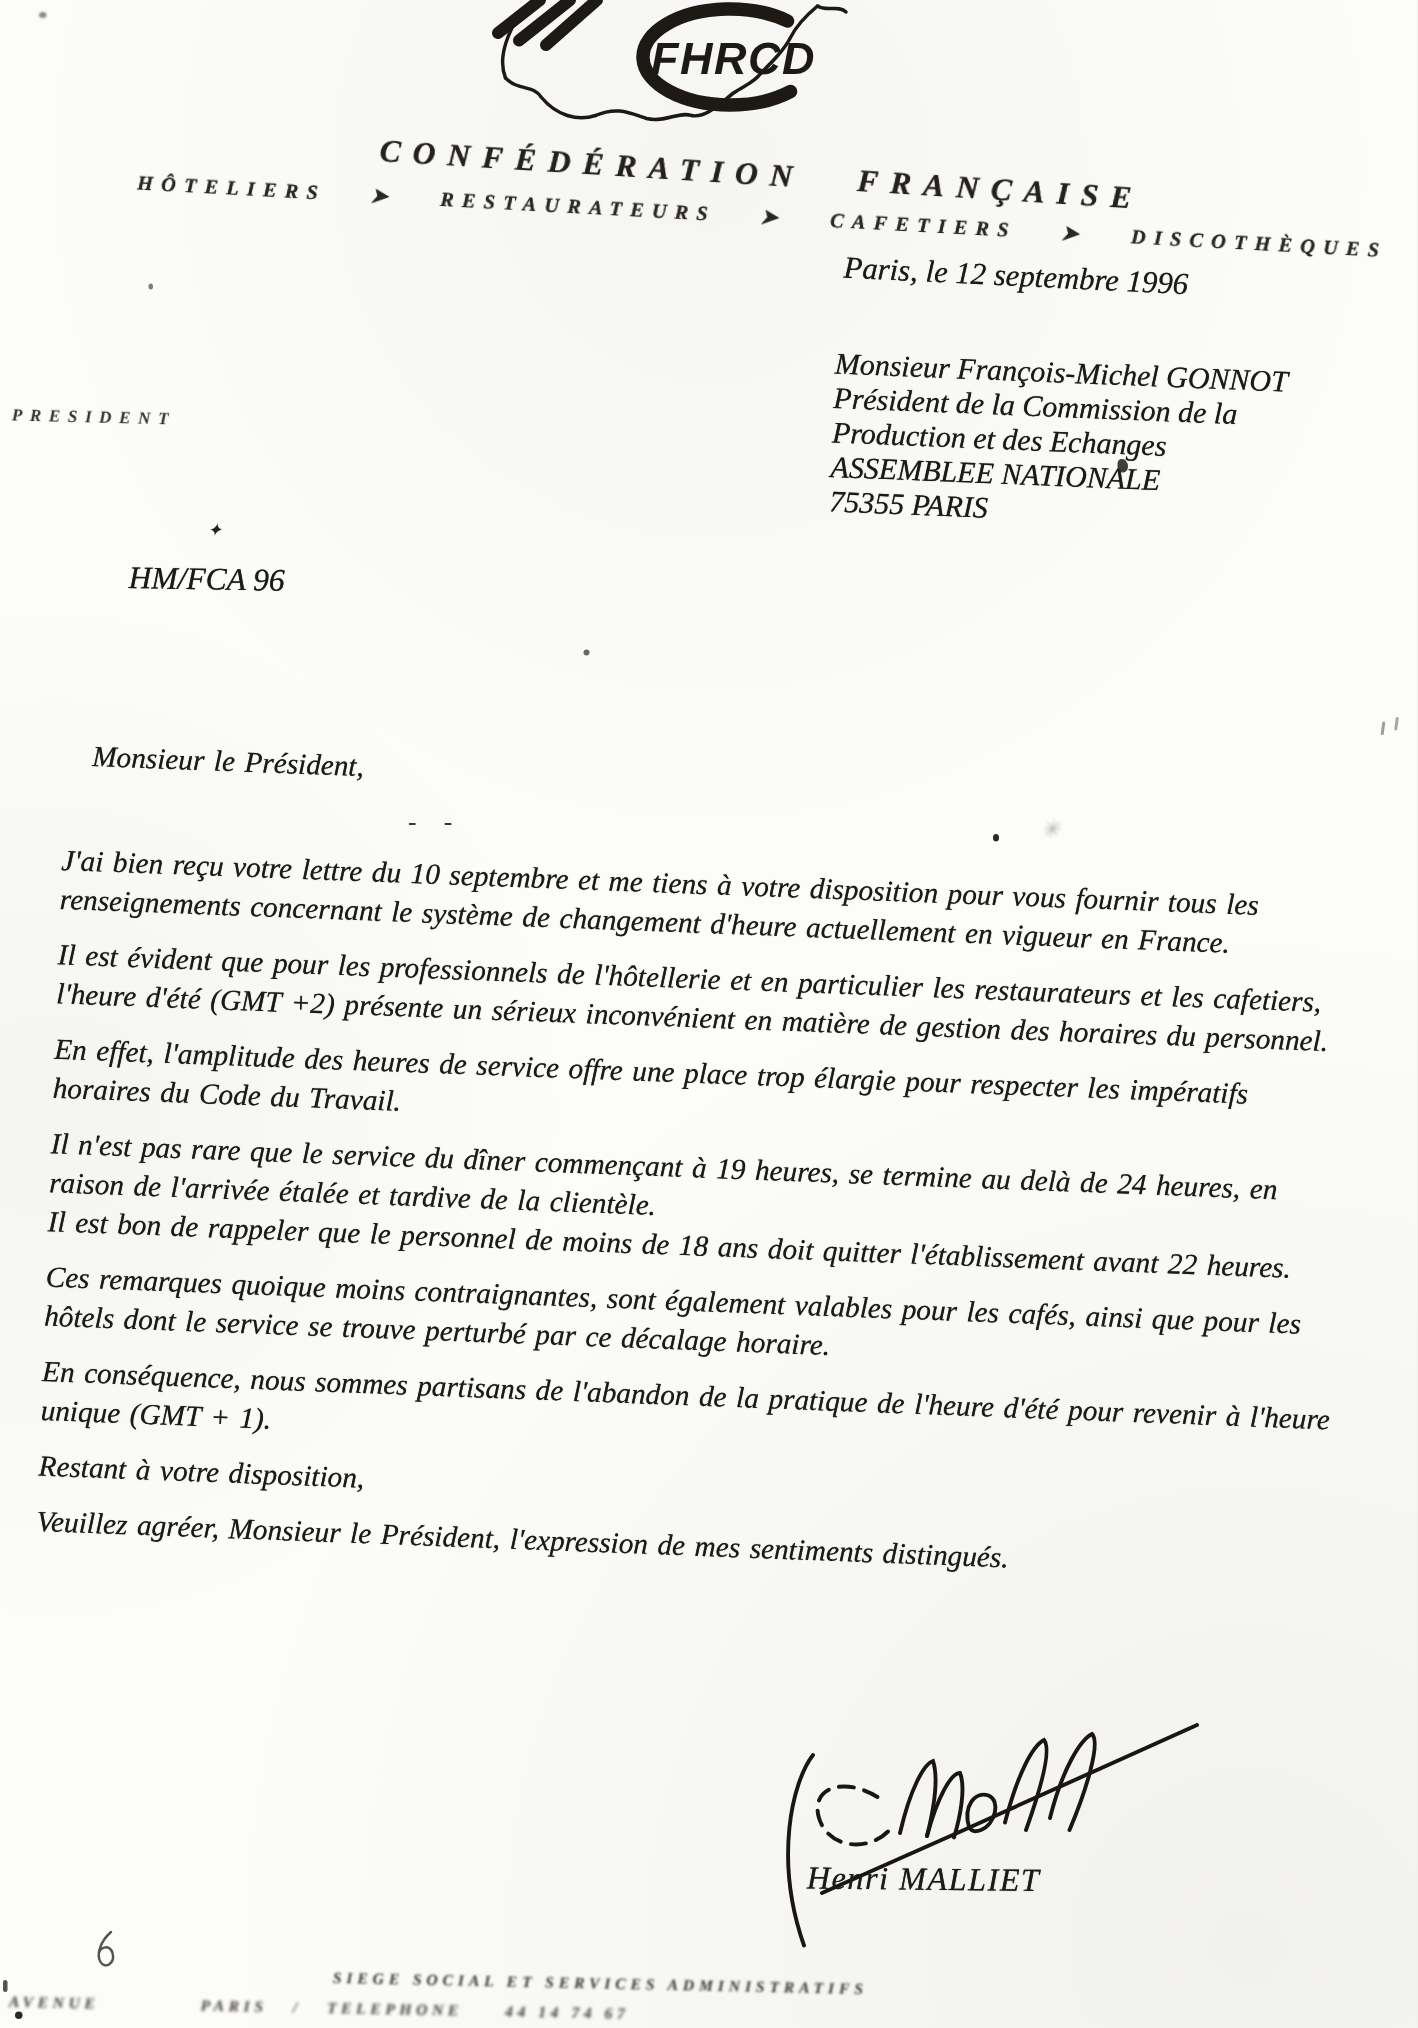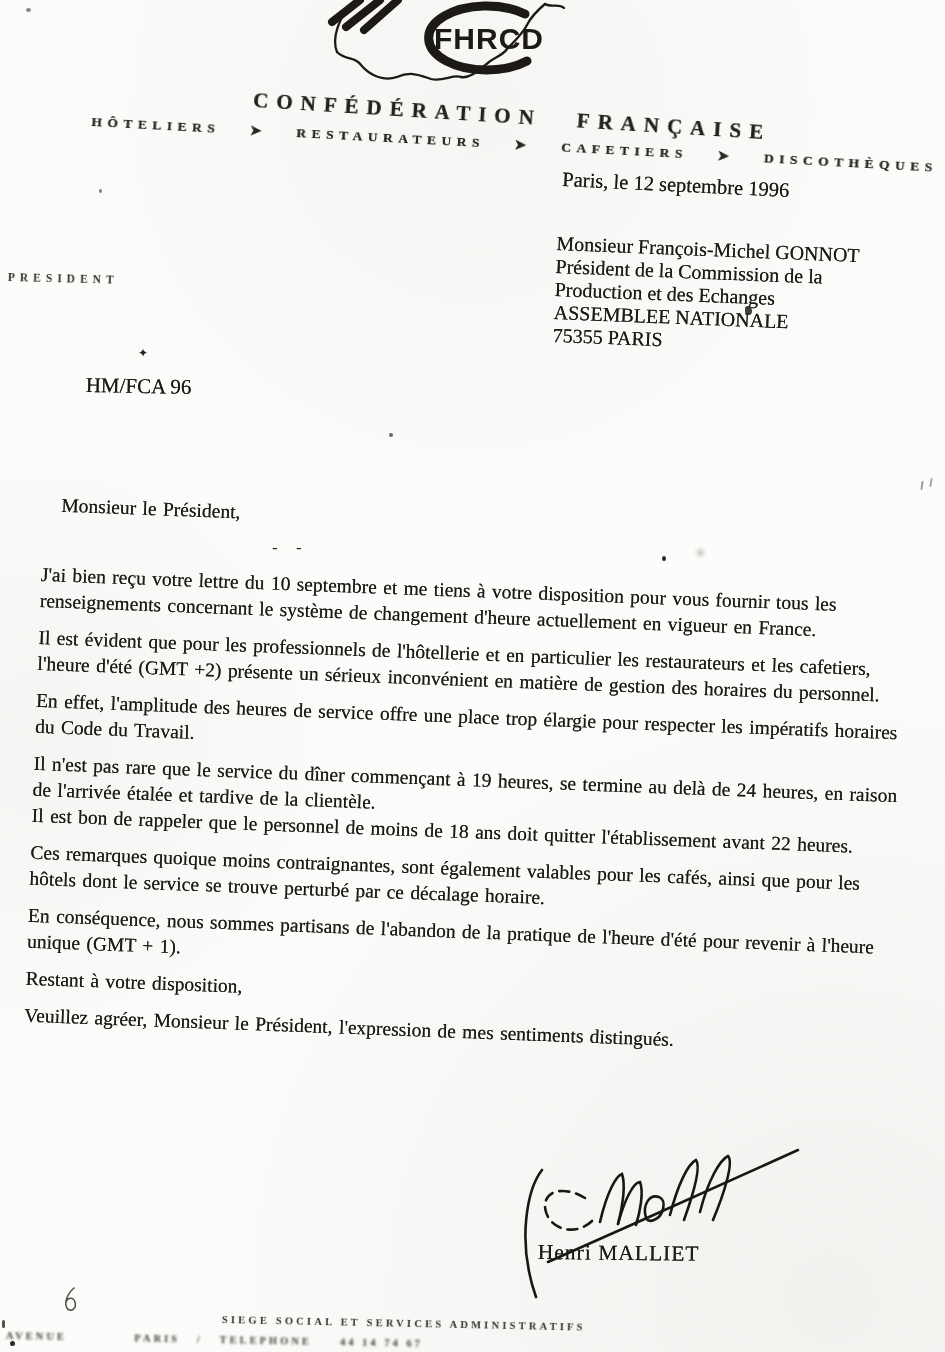--- a/index.html
+++ b/index.html
@@ -5,20 +5,21 @@
   html,body{margin:0;padding:0;background:#e8e8e6;}
   .page{
     position:relative;width:945px;height:1352px;margin:0 auto;overflow:hidden;
     background:
       radial-gradient(circle at 88% 96%, rgba(40,35,30,0.05), transparent 45%),
       radial-gradient(circle at 4% 55%, rgba(40,35,30,0.035), transparent 30%),
       radial-gradient(circle at 50% 8%, rgba(40,35,30,0.03), transparent 35%),
       #fcfcfa;
     font-family:"Liberation Serif", serif;
     color:#1c1a17;
+    font-style:italic;
   }
   .ink{text-shadow:0 0 0.5px rgba(25,22,18,0.85);}
 
   
   .logo-svg{position:absolute;left:318px;top:0;}
   .org-name{
     position:absolute;left:254px;top:88px;font-size:21px;font-weight:bold;
     letter-spacing:8px;word-spacing:22px;white-space:pre;
     transform:rotate(3.6deg);transform-origin:left top;filter:blur(0.35px);color:#24211d;
   }

